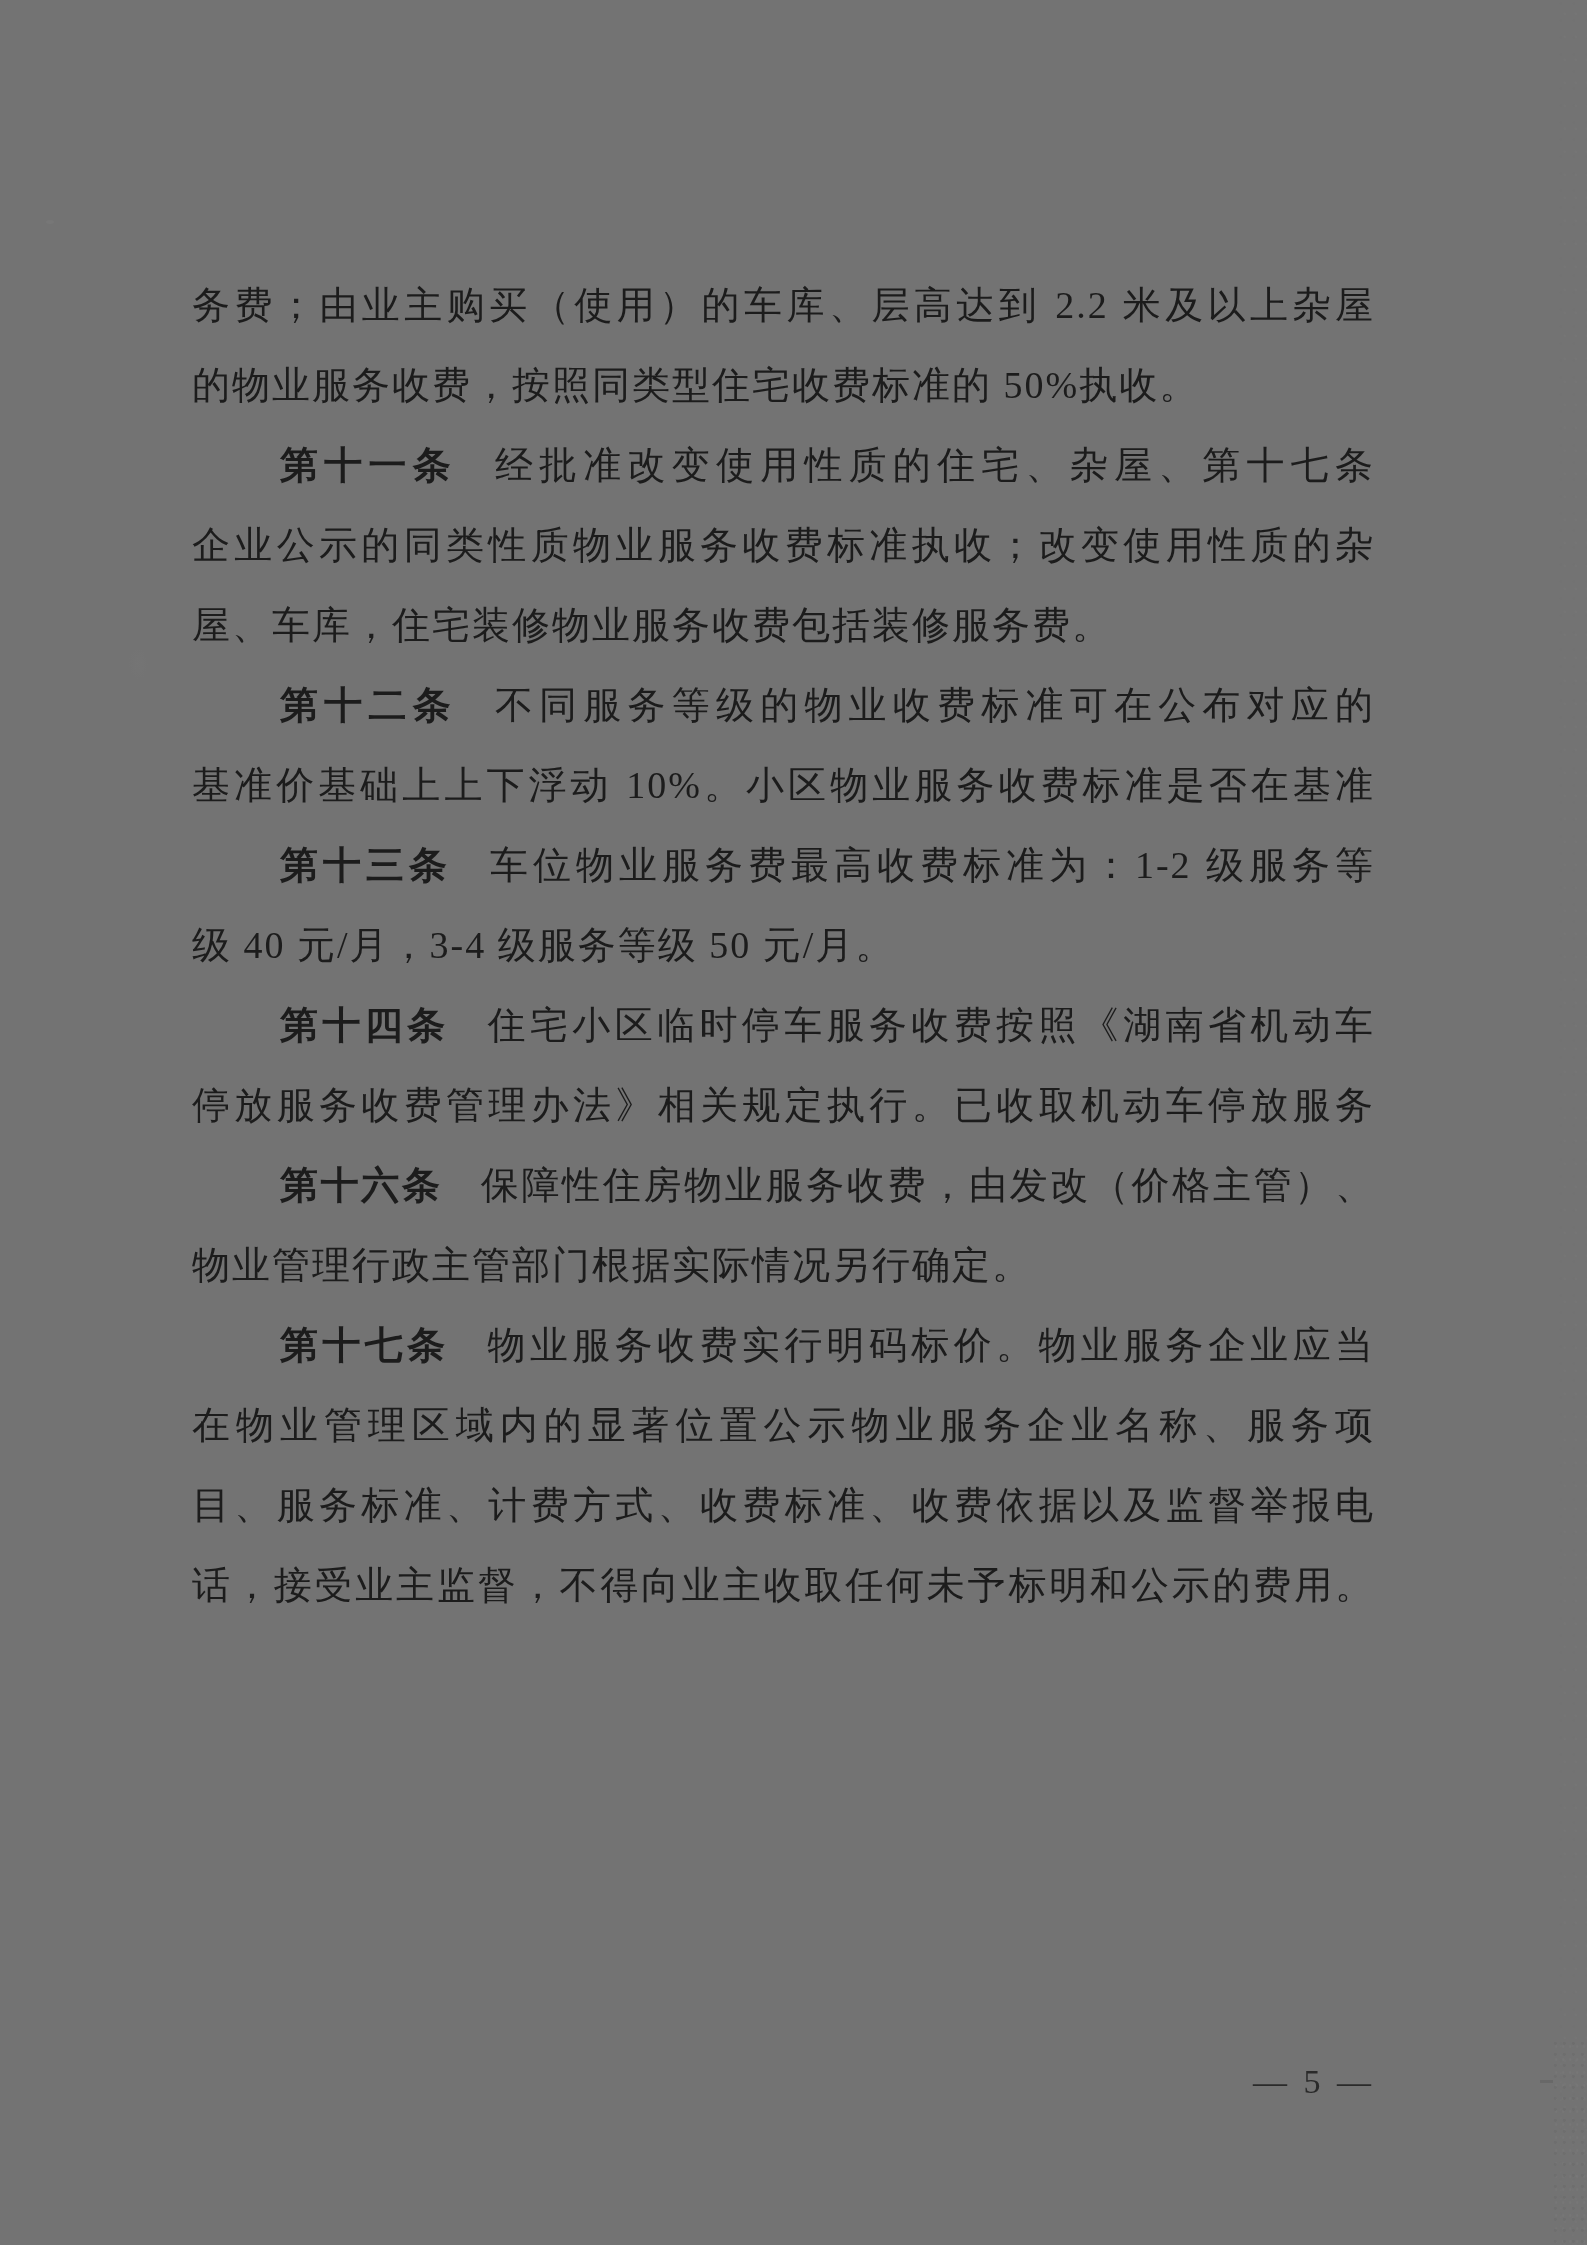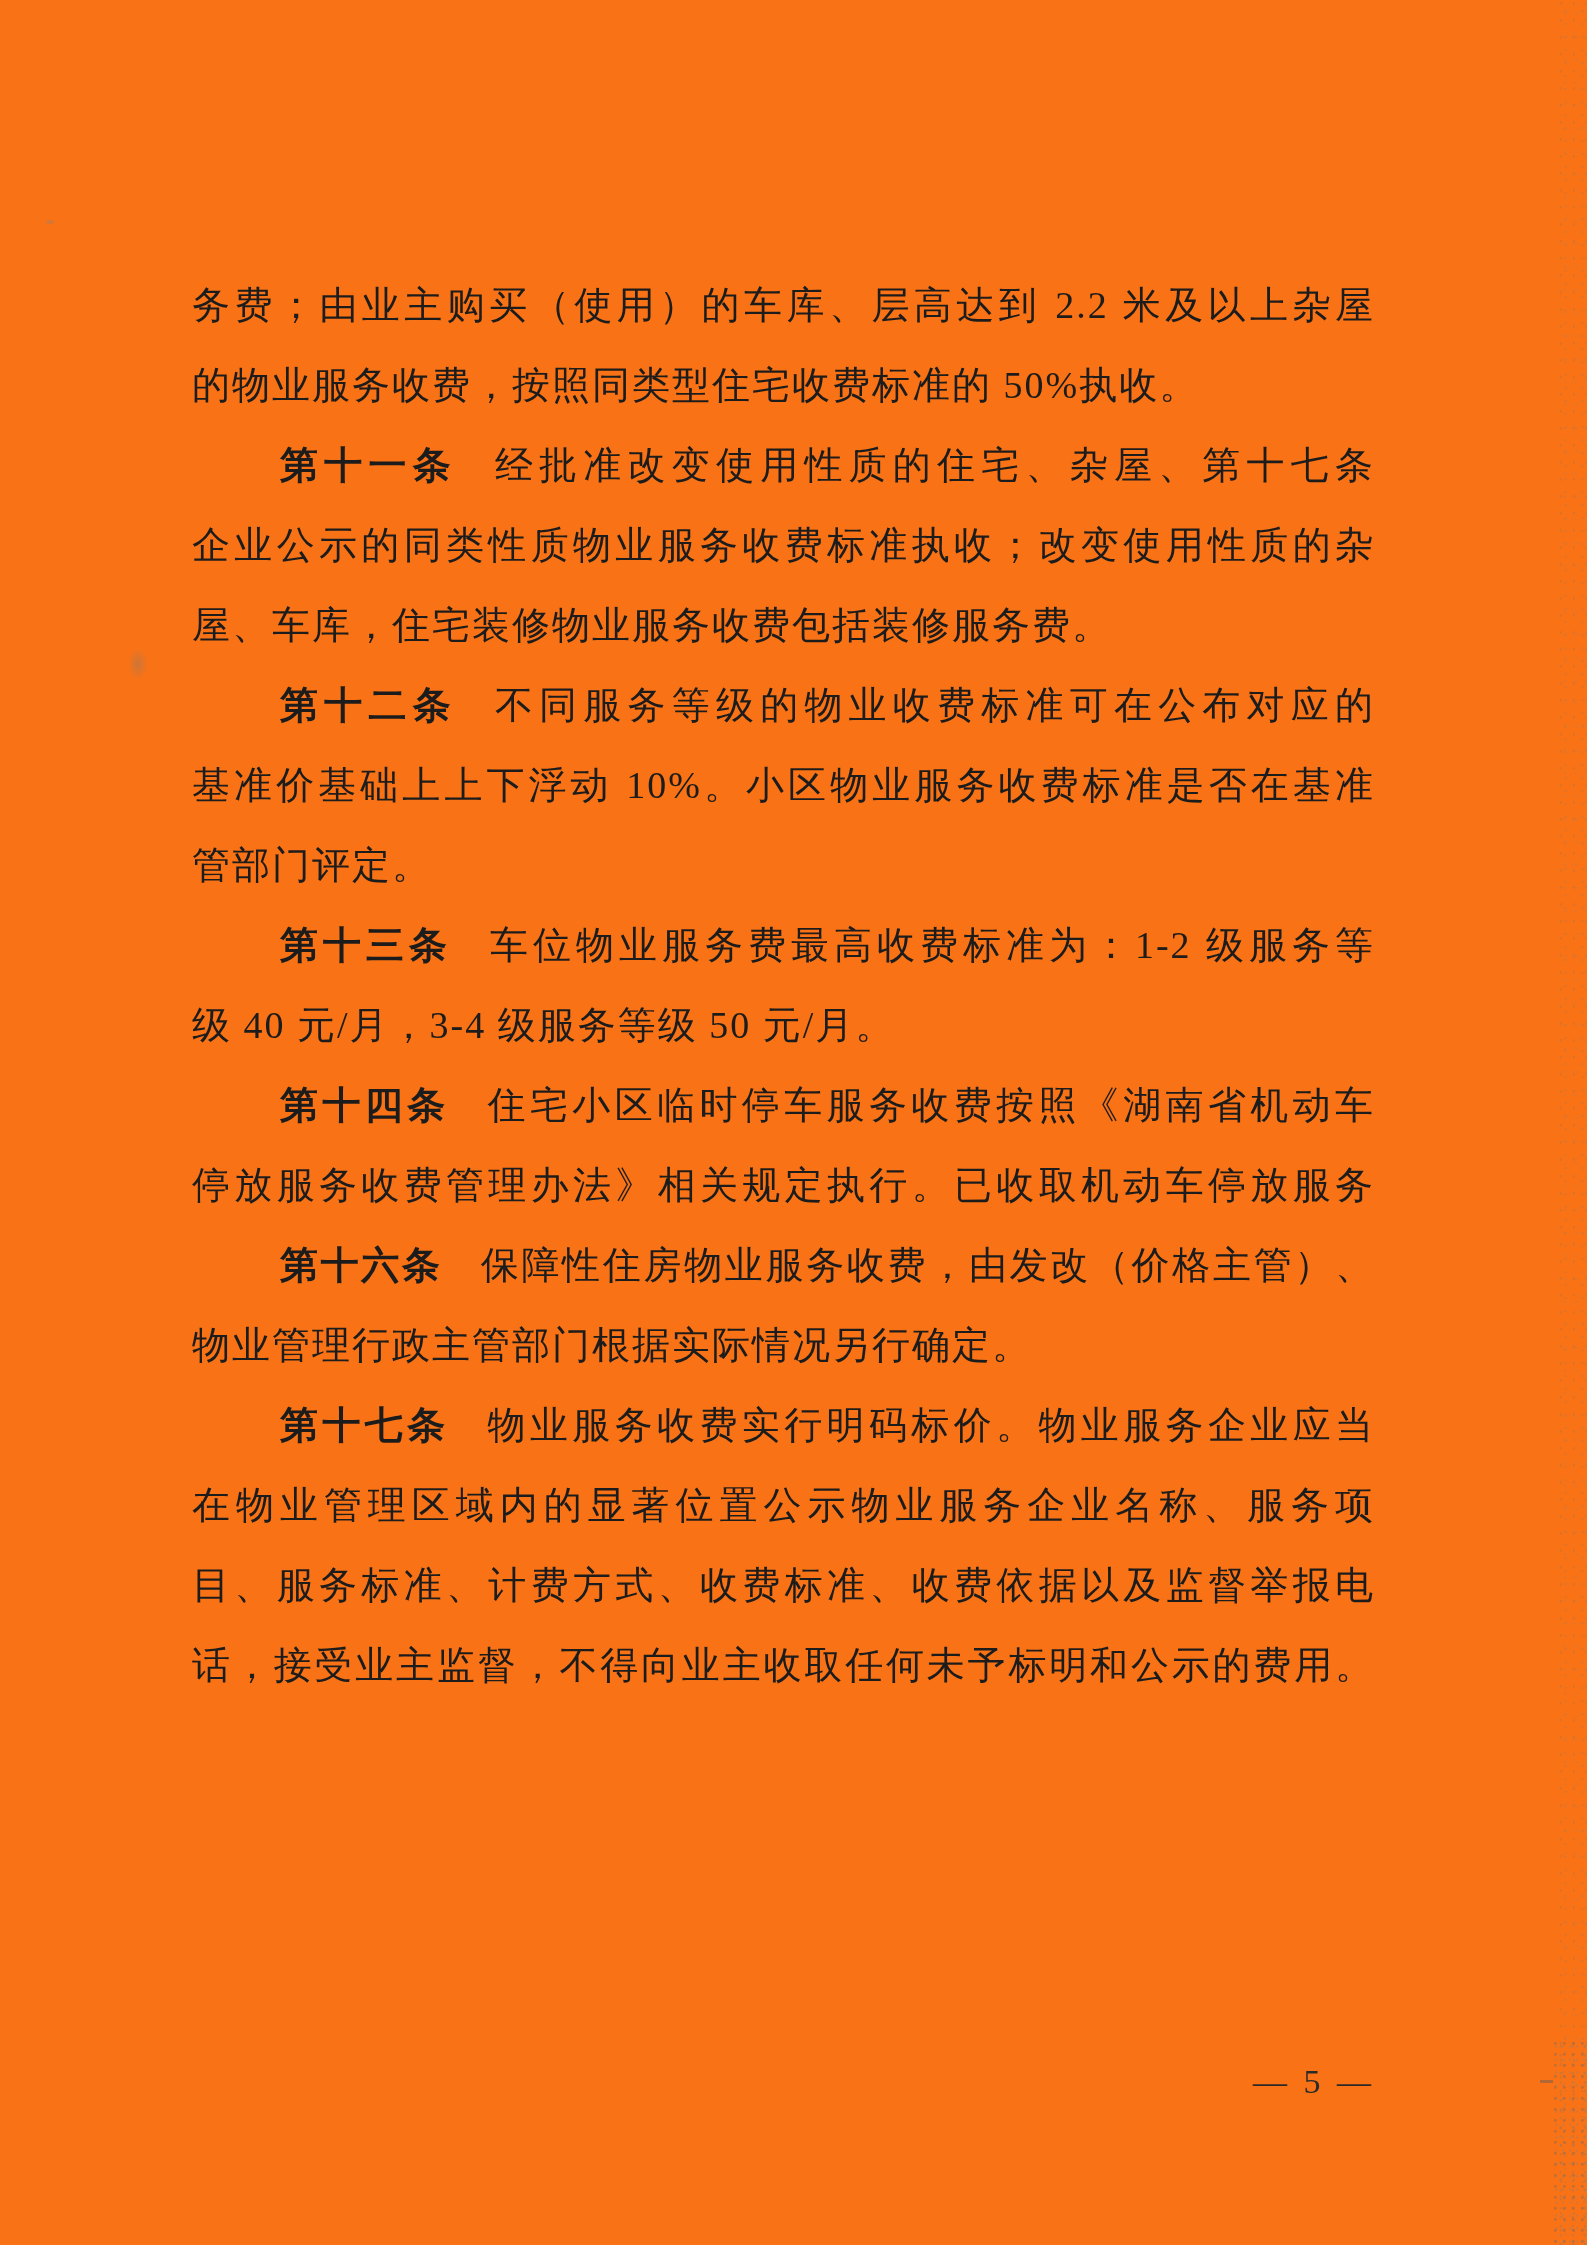--- a/index.html
+++ b/index.html
@@ -11,21 +11,21 @@
     width: 1587px;
     height: 2245px;
     position: relative;
     overflow: hidden;
     font-family: "Liberation Serif", "DejaVu Serif", serif;
     color: #1c1c1c;
   }
   .page {
     position: absolute;
     inset: 0;
-    background: #f97316;
+    background: #737373;
     padding-left: 40px;
   }
   .content {
     position: absolute;
     top: 265px;
     left: 192px;
     width: 1183px;
   }
   .line {
     height: 80px;
@@ -130,21 +130,20 @@
 
     <div class="line j"><span>企业公示的同类性质物业服务收费标准执收；改变使用性质的杂</span></div>
 
     <div class="line"><span>屋、车库，住宅装修物业服务收费包括装修服务费。</span></div>
 
     <div class="line j indent"><span class="article-no">第十二条</span><span>不同服务等级的物业收费标准可在公布对应的</span></div>
 
     <div class="line j"><span>基准价基础上上下浮动 10%。小区物业服务收费标准是否在基准</span></div>
 
 
-    <div class="line"><span>管部门评定。</span></div>
 
     <div class="line j indent"><span class="article-no">第十三条</span><span>车位物业服务费最高收费标准为：1-2 级服务等</span></div>
 
     <div class="line"><span>级 40 元/月，3-4 级服务等级 50 元/月。</span></div>
 
     <div class="line j indent"><span class="article-no">第十四条</span><span>住宅小区临时停车服务收费按照《湖南省机动车</span></div>
 
     <div class="line j"><span>停放服务收费管理办法》相关规定执行。已收取机动车停放服务</span></div>
 
 

